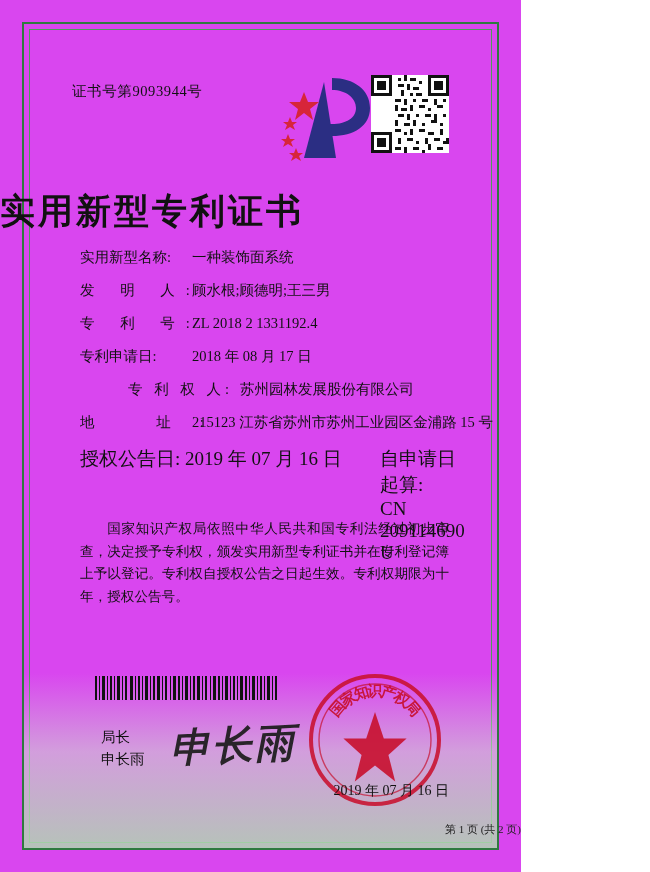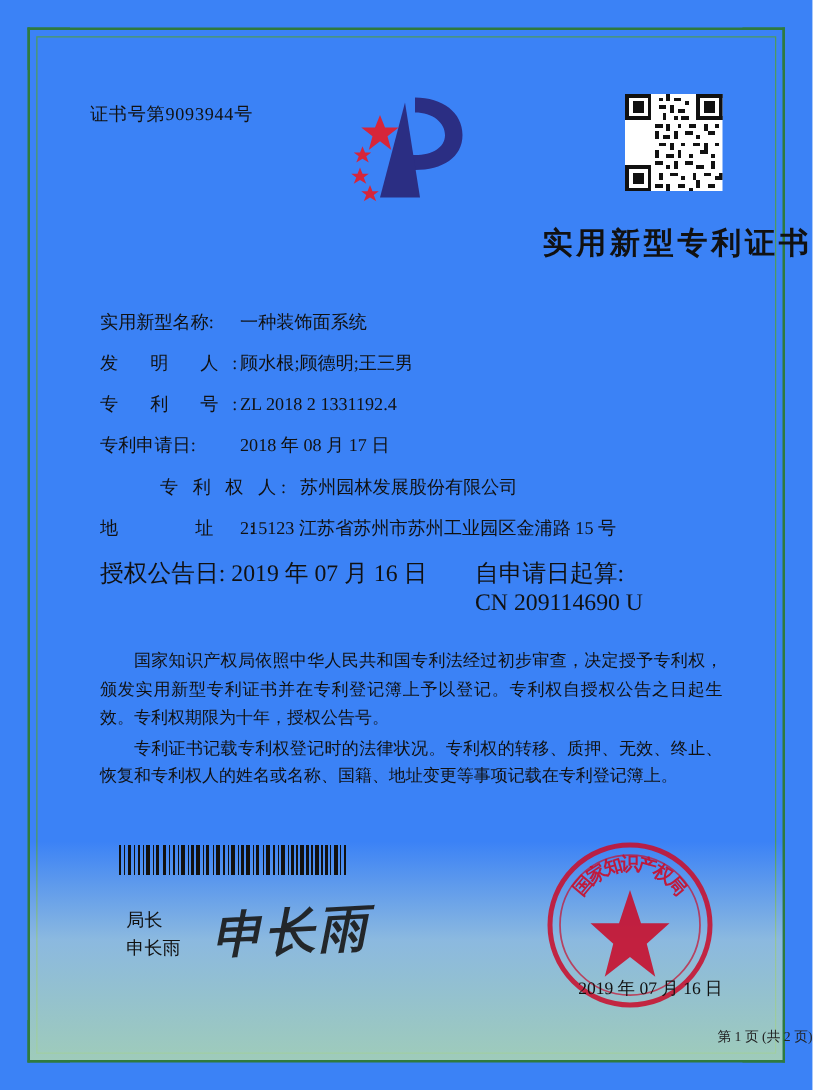--- a/index.html
+++ b/index.html
@@ -12,23 +12,23 @@
     height: 872px;
     font-family: "Liberation Serif", "DejaVu Serif", serif;
     color: #1a1a1a;
     position: relative;
     overflow: hidden;
   }
 
   .certificate {
     position: absolute;
     left: 0; top: 0;
-    width: 650px;
+    width: 521px;
     height: 872px;
-    background: #3b82f6;
+    background: #d946ef;
   }
 
   
   .frame-outer {
     position: absolute;
     left: 22px; top: 22px;
     right: 22px; bottom: 22px;
     border: 2px solid #2f7a3f;
     box-sizing: border-box;
   }
@@ -78,23 +78,23 @@
 
   .qr {
     position: absolute;
     right: 72px; top: 75px;
     width: 78px; height: 78px;
   }
 
   .title {
     position: absolute;
     left: 0; right: 0;
-    top: 178px;
-    text-align: right;
-    font-size: 24px;
+    top: 188px;
+    text-align: left;
+    font-size: 35px;
     font-weight: bold;
     letter-spacing: 3px;
     color: #111;
     font-family: "Liberation Serif", "DejaVu Serif", serif;
   }
 
   
   .fields {
     position: absolute;
     left: 80px;
@@ -339,21 +339,20 @@
       </span>
       <span class="split-right">
         <span class="field-label">自申请日起算:</span>
         <span class="field-value">CN 209114690 U</span>
       </span>
     </div>
   </div>
 
   <div class="paragraphs">
     <p>国家知识产权局依照中华人民共和国专利法经过初步审查，决定授予专利权，颁发实用新型专利证书并在专利登记簿上予以登记。专利权自授权公告之日起生效。专利权期限为十年，授权公告号。</p>
-    <p>专利证书记载专利权登记时的法律状况。专利权的转移、质押、无效、终止、恢复和专利权人的姓名或名称、国籍、地址变更等事项记载在专利登记簿上。</p>
   </div>
 
   <div class="barcode">
     <svg viewBox="0 0 185 24" width="185" height="24" xmlns="http://www.w3.org/2000/svg" shape-rendering="crispEdges">
       <g fill="#111111">
         <rect x="0" y="0" width="2" height="24"></rect>
           <rect x="4" y="0" width="1" height="24"></rect>
         <rect x="7" y="0" width="3" height="24"></rect>
           <rect x="12" y="0" width="1" height="24"></rect>
         <rect x="15" y="0" width="2" height="24"></rect>

